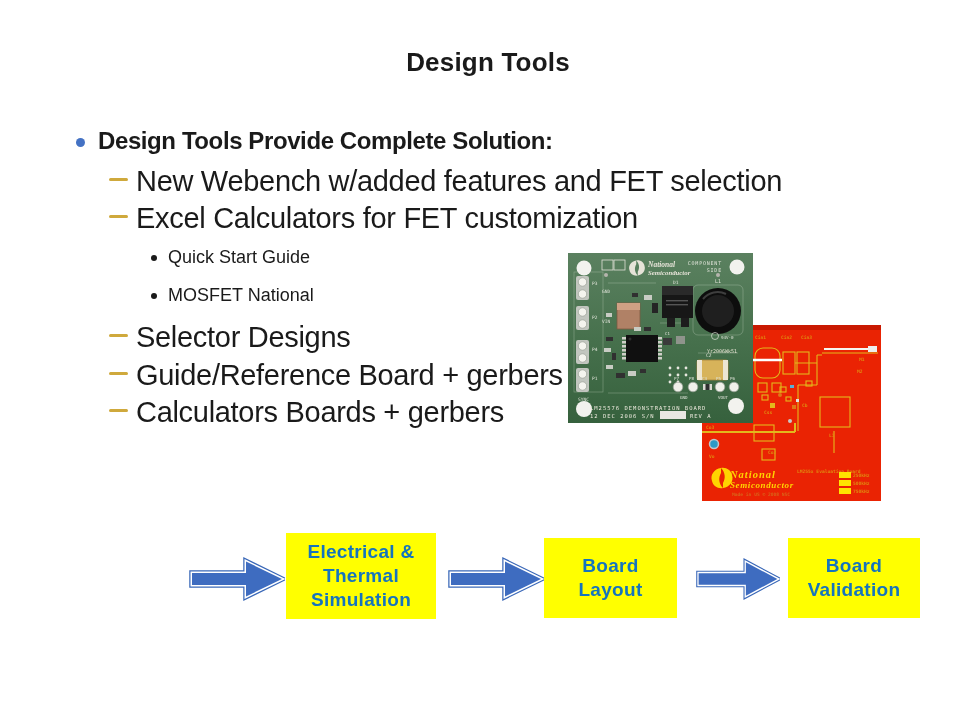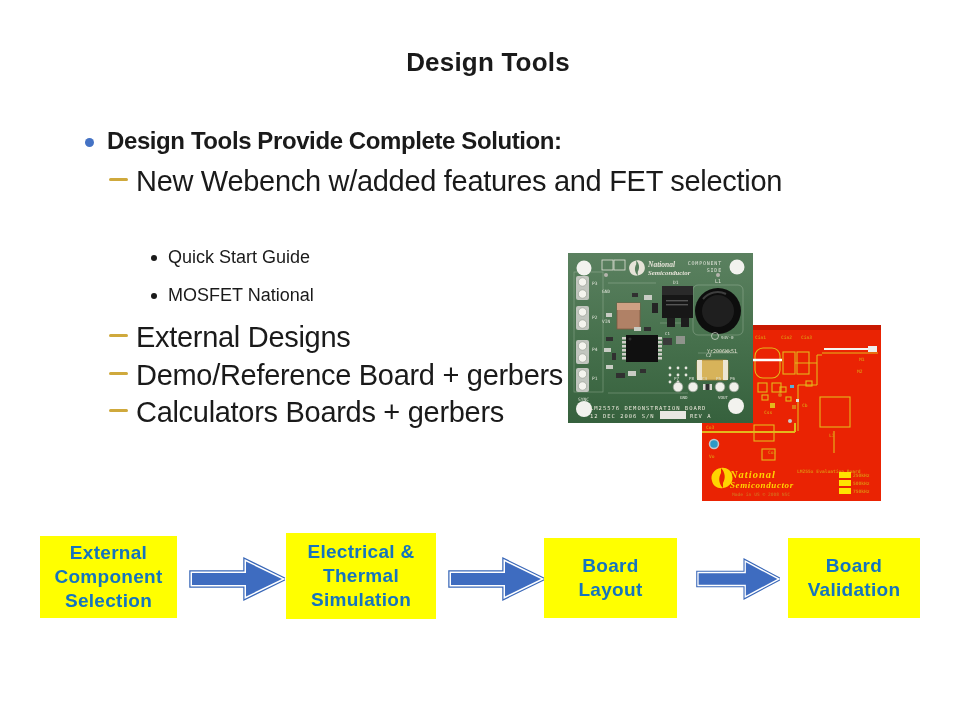--- a/index.html
+++ b/index.html
@@ -20,44 +20,48 @@
             display:flex;align-items:center;justify-content:center;white-space:pre-line;}
   .flow-arrow{position:absolute;line-height:0;}
 </style>
 </head>
 <body>
 
 <div class="slide">
 
   <div class="title">Design Tools</div>
 
-  <div class="row l1" style="left:85px;top:127px">
+  <div class="row l1" style="left:76px;top:127px">
     <span class="dot-blue"></span>
     <span>Design Tools Provide Complete Solution:</span>
   </div>
 
   <div class="row l2" style="left:109px;top:165px">
     <span class="dash-icon"></span>
     <span>New Webench w/added features and FET selection</span>
+  </div>
+  <div class="row l2" style="left:109px;top:202px">
+    <span class="dash-icon"></span>
+    <span>Excel Calculators for FET customization</span>
   </div>
   <div class="row l3" style="left:151px;top:247px">
     <span class="dot-black"></span>
     <span>Quick Start Guide</span>
   </div>
   <div class="row l3" style="left:151px;top:285px">
     <span class="dot-black"></span>
     <span>MOSFET National</span>
   </div>
   <div class="row l2" style="left:109px;top:321px">
     <span class="dash-icon"></span>
-    <span>External Designs</span>
+    <span>Selector Designs</span>
   </div>
   <div class="row l2" style="left:109px;top:359px">
     <span class="dash-icon"></span>
-    <span>Demo/Reference Board + gerbers</span>
+    <span>Guide/Reference Board + gerbers</span>
   </div>
   <div class="row l2" style="left:109px;top:396px">
     <span class="dash-icon"></span>
     <span>Calculators Boards + gerbers</span>
   </div>
 
   <div class="pcb" style="left:702px;top:325px;z-index:1">
     <svg viewBox="0 0 179 176" width="179" height="176">
       <rect width="179" height="176" fill="#EA2303"></rect>
       <rect width="179" height="5" fill="rgba(140,10,0,0.35)"></rect>
@@ -293,23 +297,20 @@
       </g>
       <g font-family="'DejaVu Sans Mono',monospace" font-size="5.5" fill="#ECEADD" letter-spacing="1">
         <text x="22" y="157">LM25576 DEMONSTRATION BOARD</text>
         <text x="22" y="165">12 DEC 2006 S/N</text>
         <text x="122" y="165">REV A</text>
       </g>
       <rect x="92" y="158" width="26" height="8" fill="#E8E8E2"></rect>
     </svg>
   </div>
 
-  <div class="flow-box" style="left:40px;top:536px;width:137px;height:82px">External
-Component
-Selection</div>
 
   <div class="flow-arrow" style="left:189px;top:557px">
     <svg width="96" height="44" viewBox="0 0 96 44">
       <path d="M3,16 H57 V4.5 L93,22 L57,39.5 V28 H3 Z" fill="none" stroke="#3A68B8" stroke-width="5.5" stroke-linejoin="miter"></path>
       <path d="M3,16 H57 V4.5 L93,22 L57,39.5 V28 H3 Z" fill="none" stroke="#ffffff" stroke-width="3" stroke-linejoin="miter"></path>
       <path d="M3,16 H57 V4.5 L93,22 L57,39.5 V28 H3 Z" fill="#3E6CC0"></path>
     </svg>
   </div>
 
   <div class="flow-box" style="left:286px;top:533px;width:150px;height:86px">Electrical &amp;

